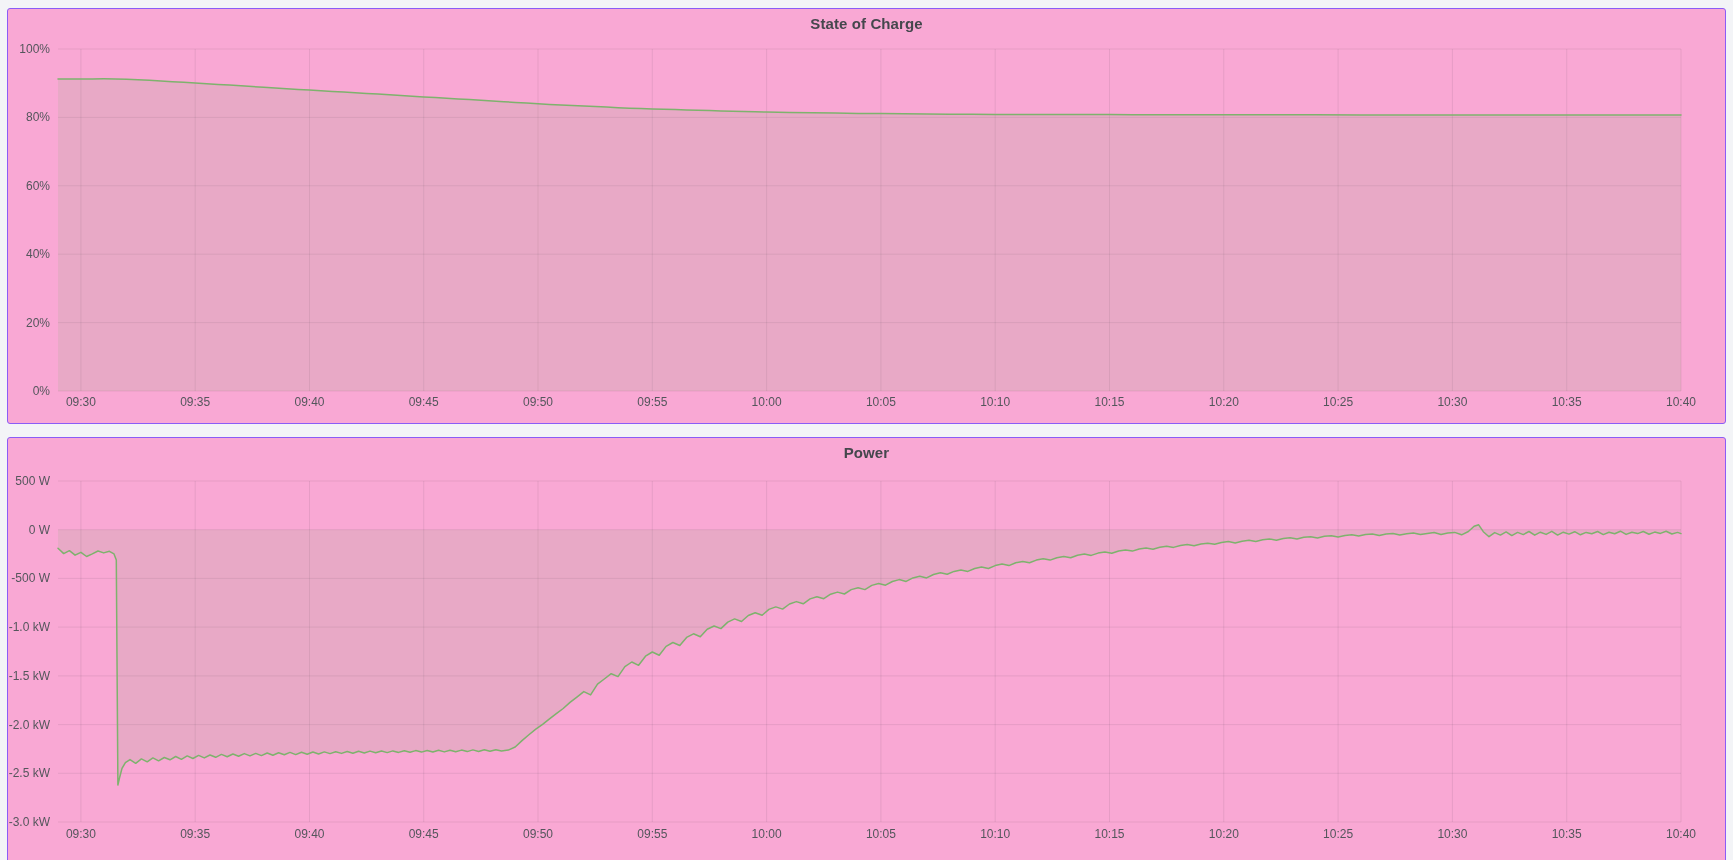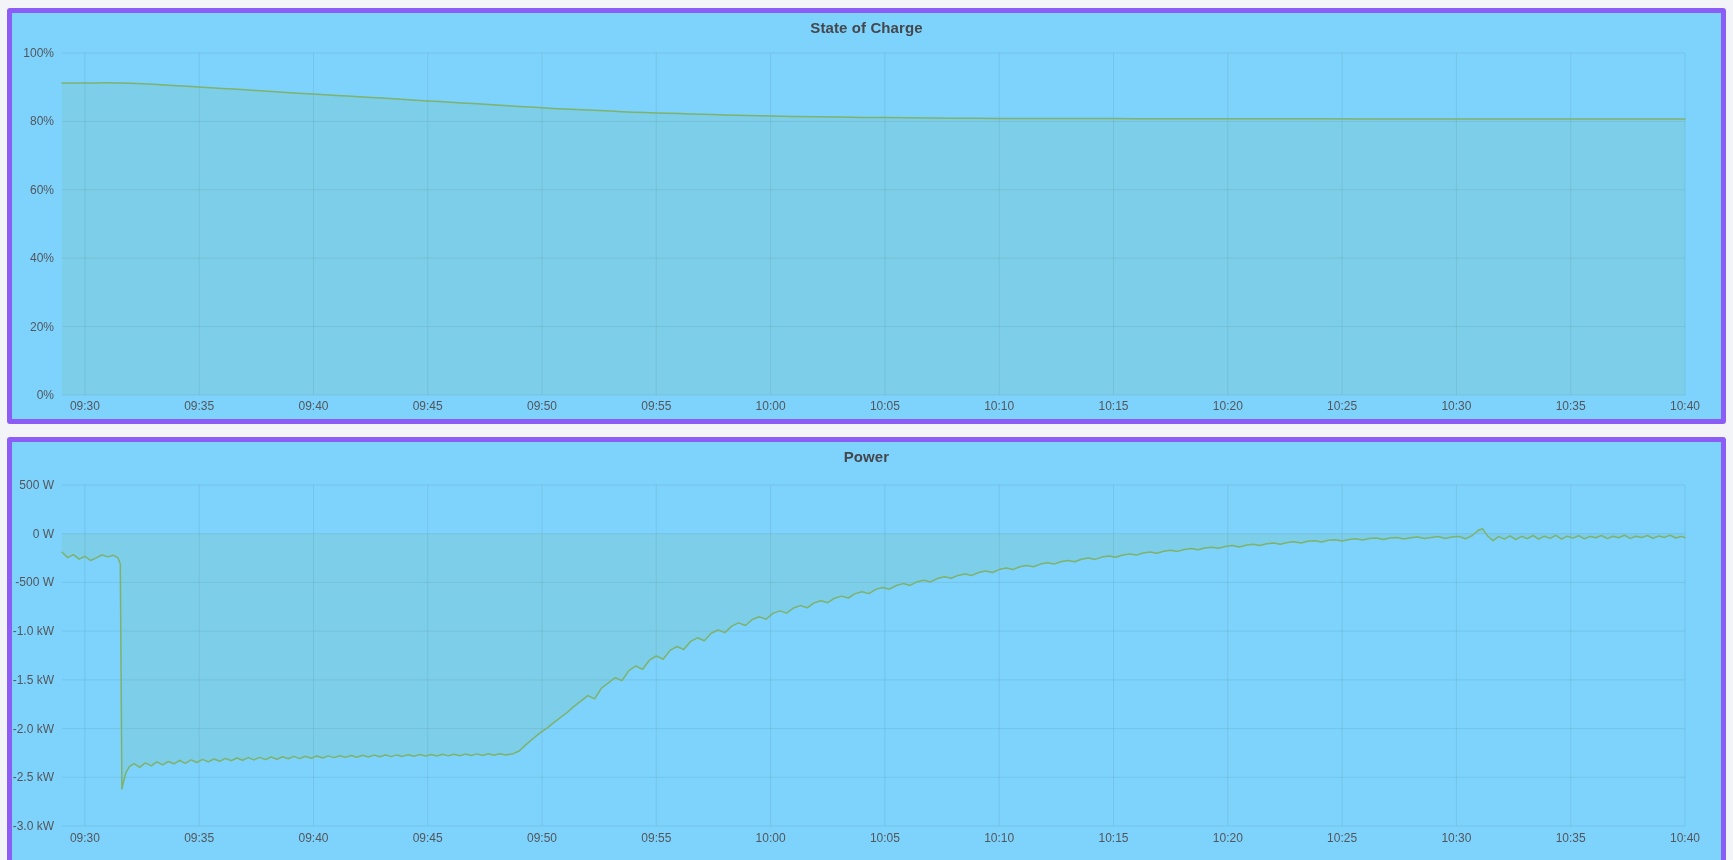--- a/index.html
+++ b/index.html
@@ -4,22 +4,22 @@
 <style>
   html,body{margin:0;padding:0;}
   body{
     width:1733px;height:860px;overflow:hidden;
     background:#f3f4f7;
     font-family:"Liberation Sans",sans-serif;
   }
   .page{padding:8px 7px 0 7px;display:flex;flex-direction:column;gap:13px;}
   .panel{
     box-sizing:border-box;
-    background:#7dd3fc;
-    border:5px solid #8b5cf6;
+    background:#f9a8d4;
+    border:1px solid #8b5cf6;
     border-radius:3px;
     overflow:hidden;
   }
   .panel-1{height:416px;}
   .panel-2{height:505px;}
   .panel-title{
     margin:0;height:27px;line-height:29px;
     text-align:center;
     font-size:15px;font-weight:600;color:#45474d;
     letter-spacing:.1px;

